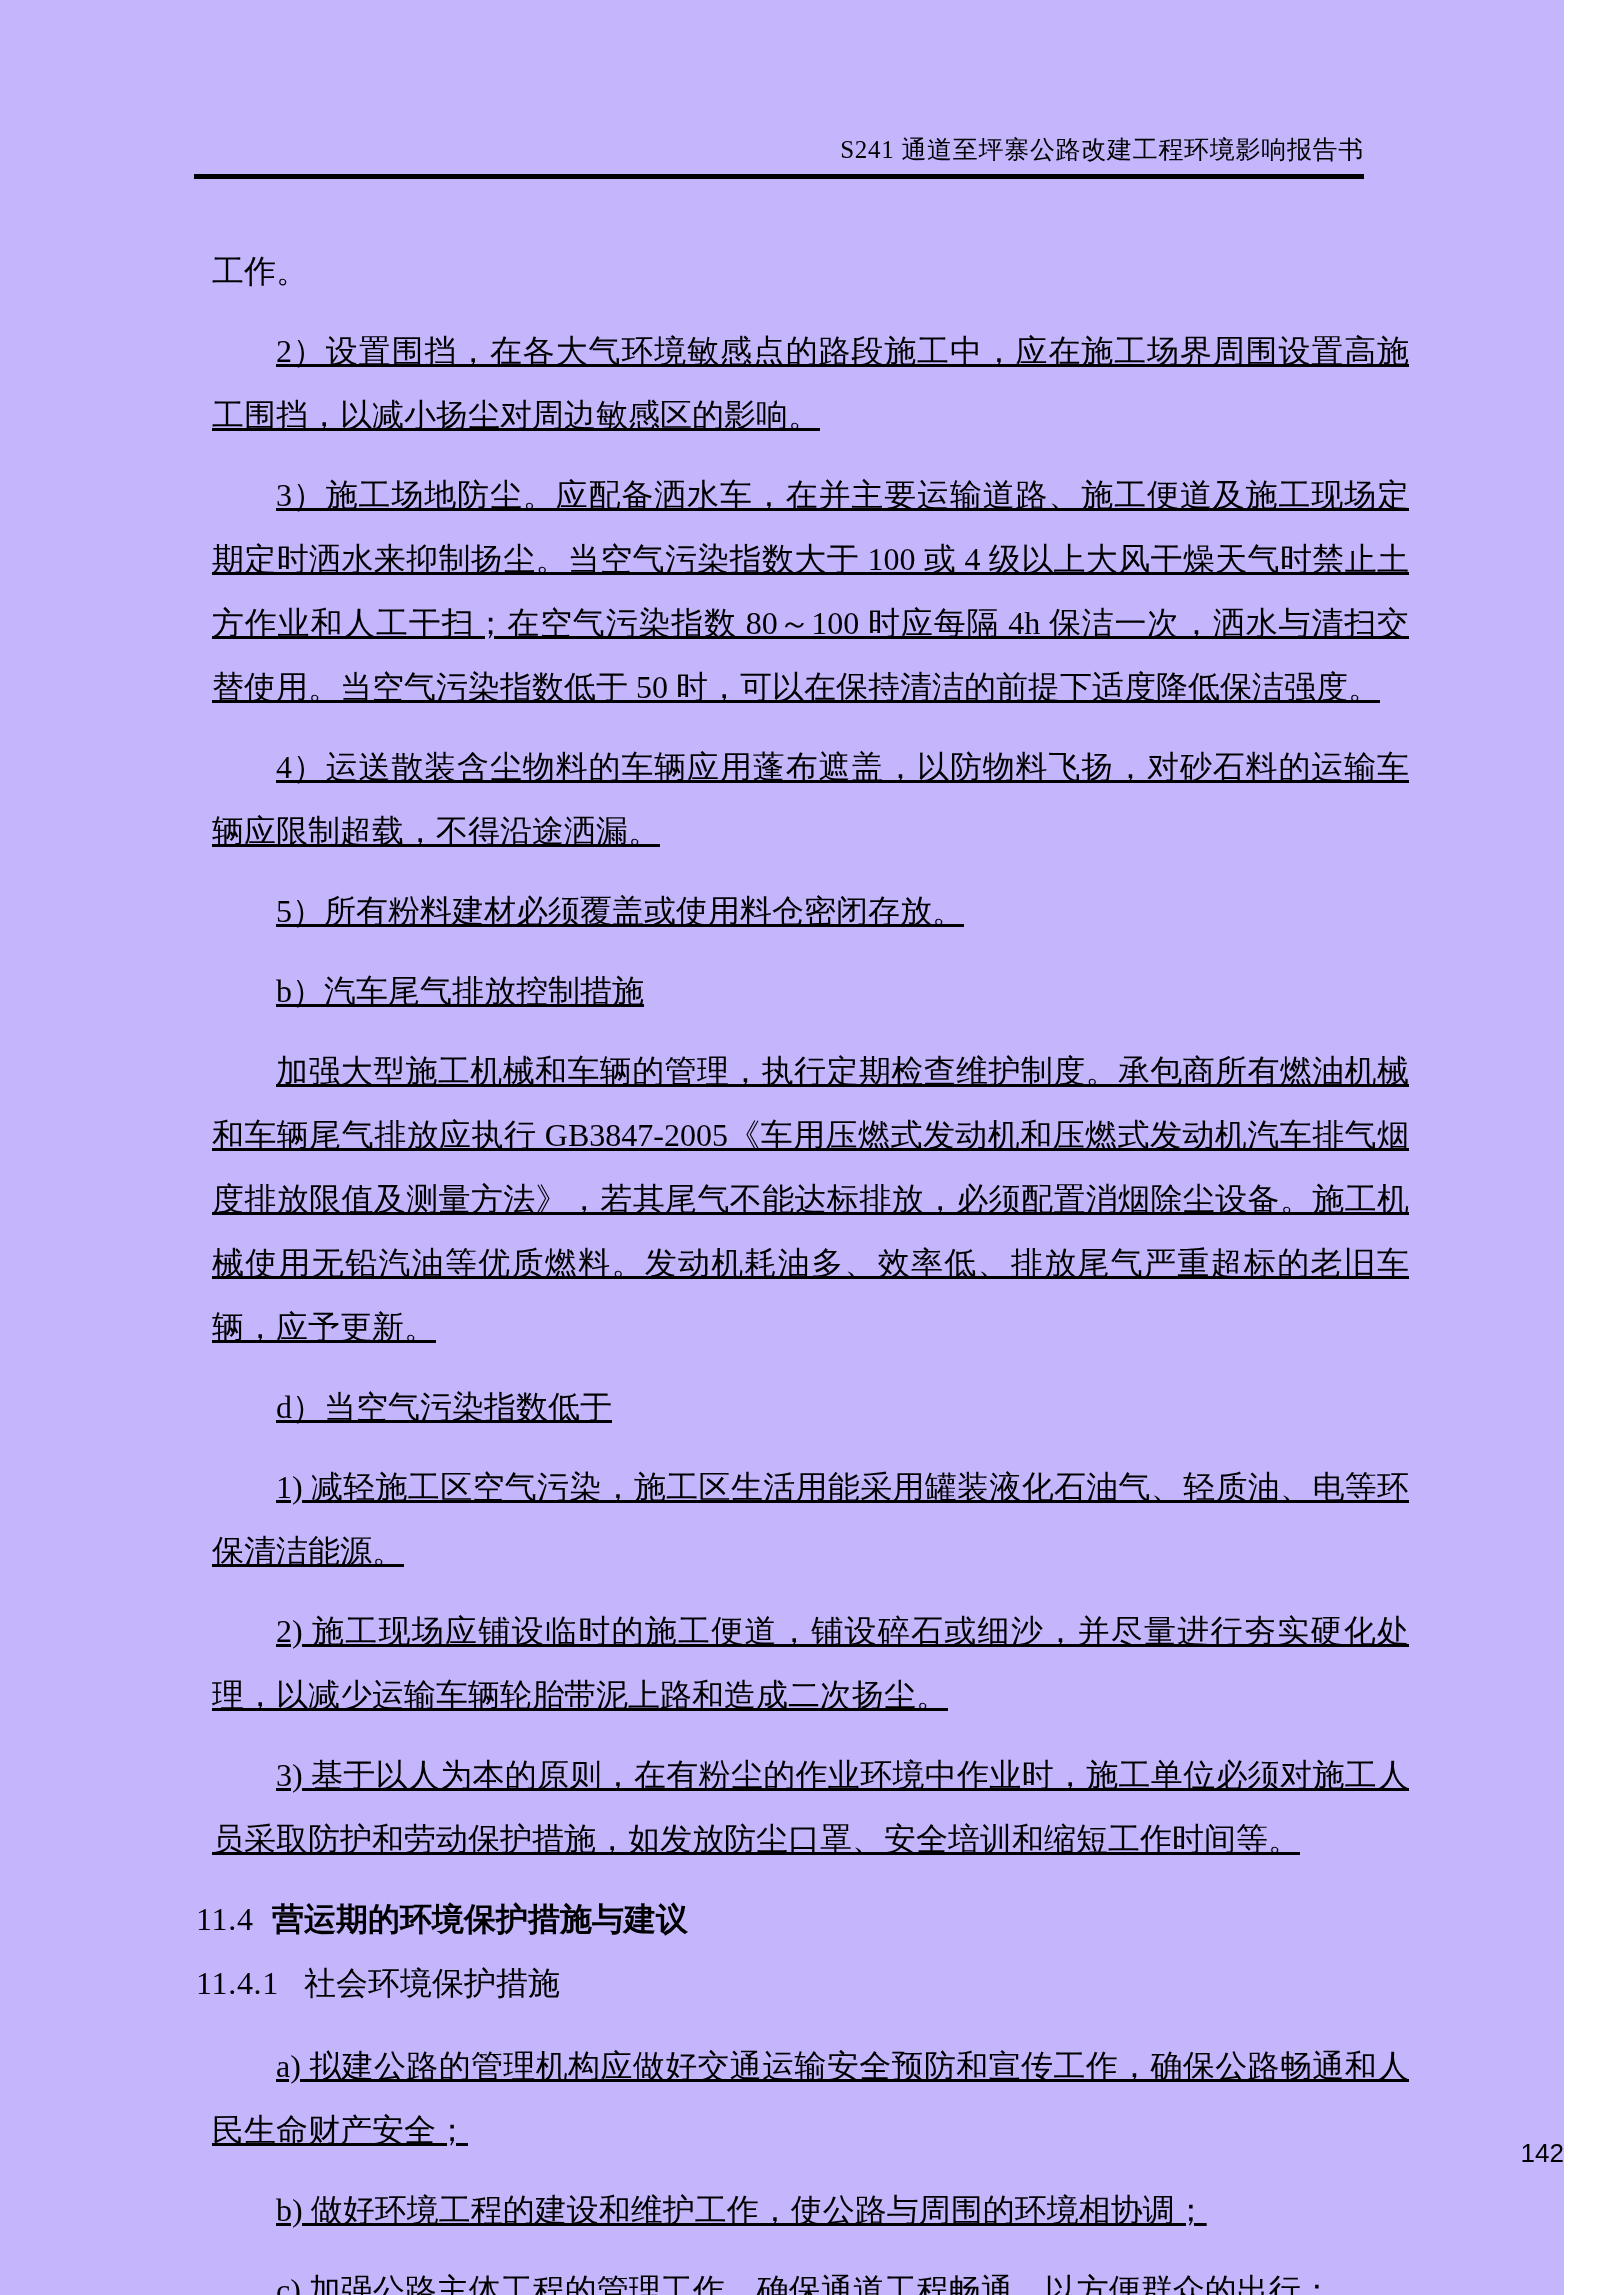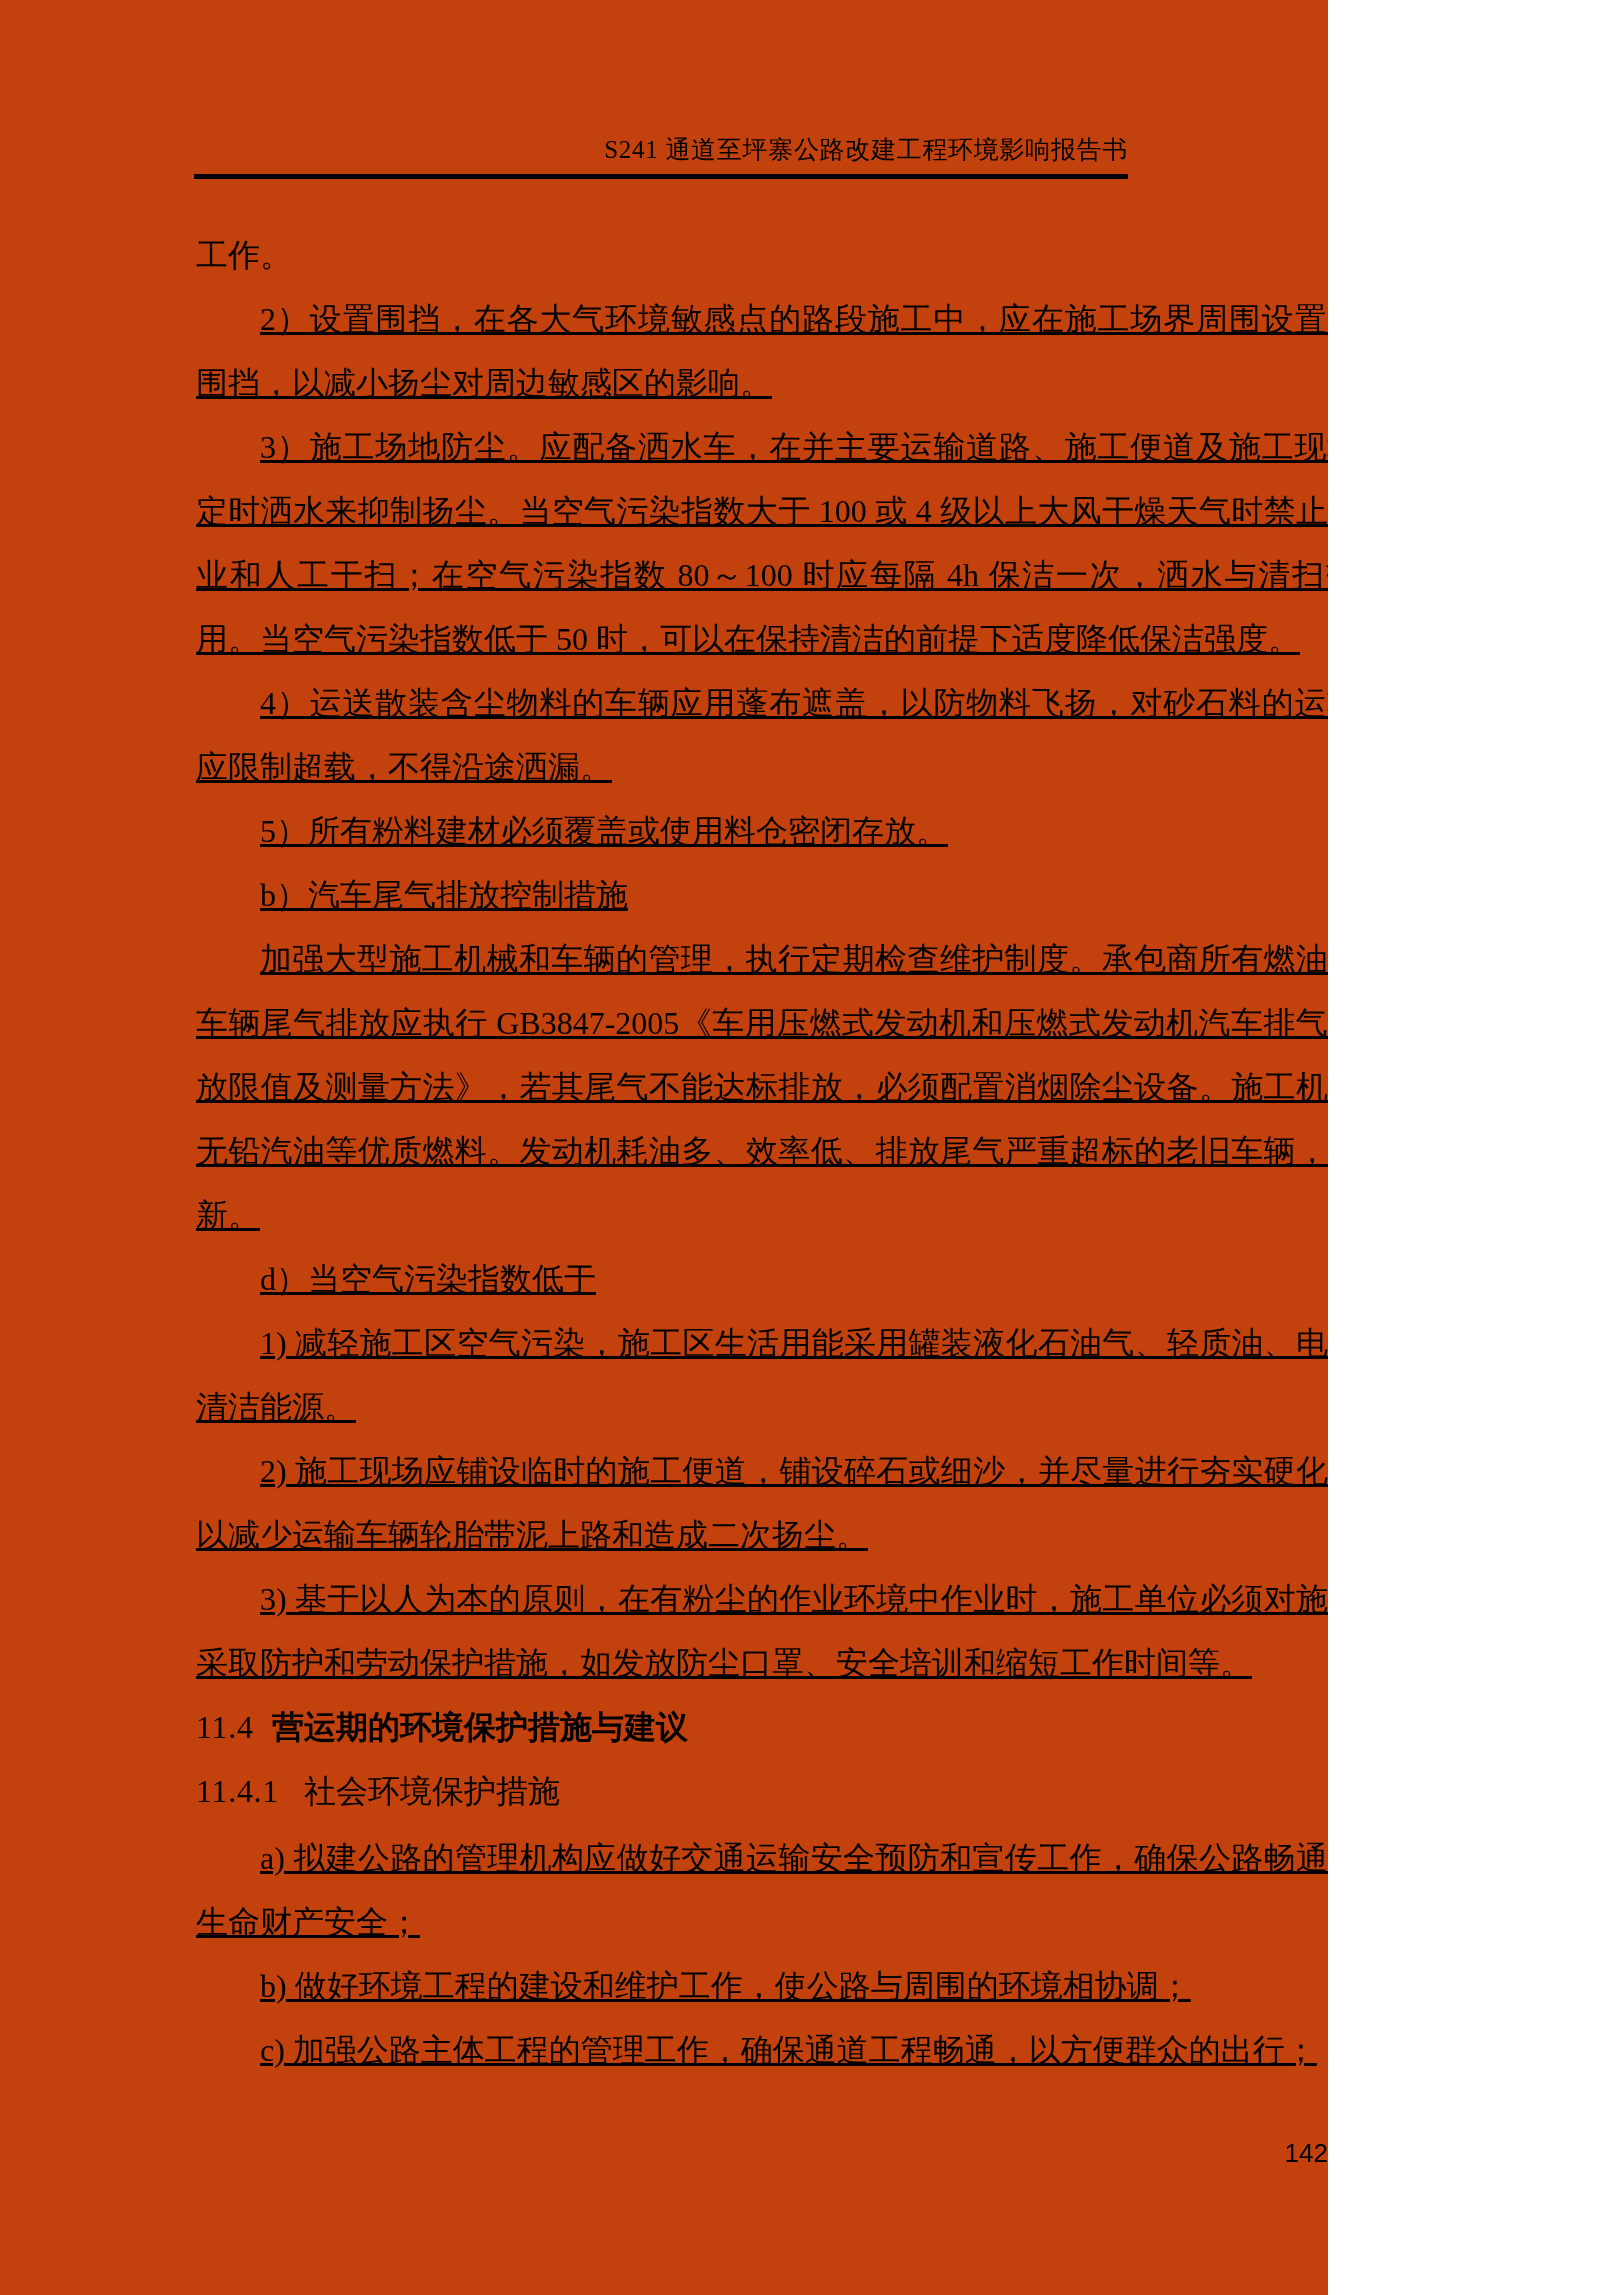--- a/index.html
+++ b/index.html
@@ -2,23 +2,23 @@
 <html style="font-size:10.5px"><head>
 <meta charset="utf-8">
 <style>
   html, body {
     margin: 0;
     padding: 0;
     background: #ffffff;
   }
   .page {
     position: relative;
-    width: 1328px;
+    width: 1564px;
     height: 2295px;
-    background: #c2410c;
+    background: #c4b5fd;
     color: #000000;
     font-family: "Liberation Serif", "DejaVu Serif", serif;
     overflow: hidden;
   }
   
   .header-title {
     position: absolute;
     top: 135px;
     right: 200px;
     font-size: 25px;
@@ -39,21 +39,21 @@
     position: absolute;
     left: 196px;
     top: 223px;
     width: 1229px;
     font-size: 32px;
     line-height: 64px;
     text-align: justify;
     text-justify: inter-ideograph;
   }
   .para {
-    margin: 0;
+    margin: 16px;
     padding: 0;
   }
   .para.indent {
     text-indent: 64px;
     text-decoration: underline;
   }
   .heading-1, .heading-2 {
     margin: 0;
     padding: 0;
     font-size: 32px;

